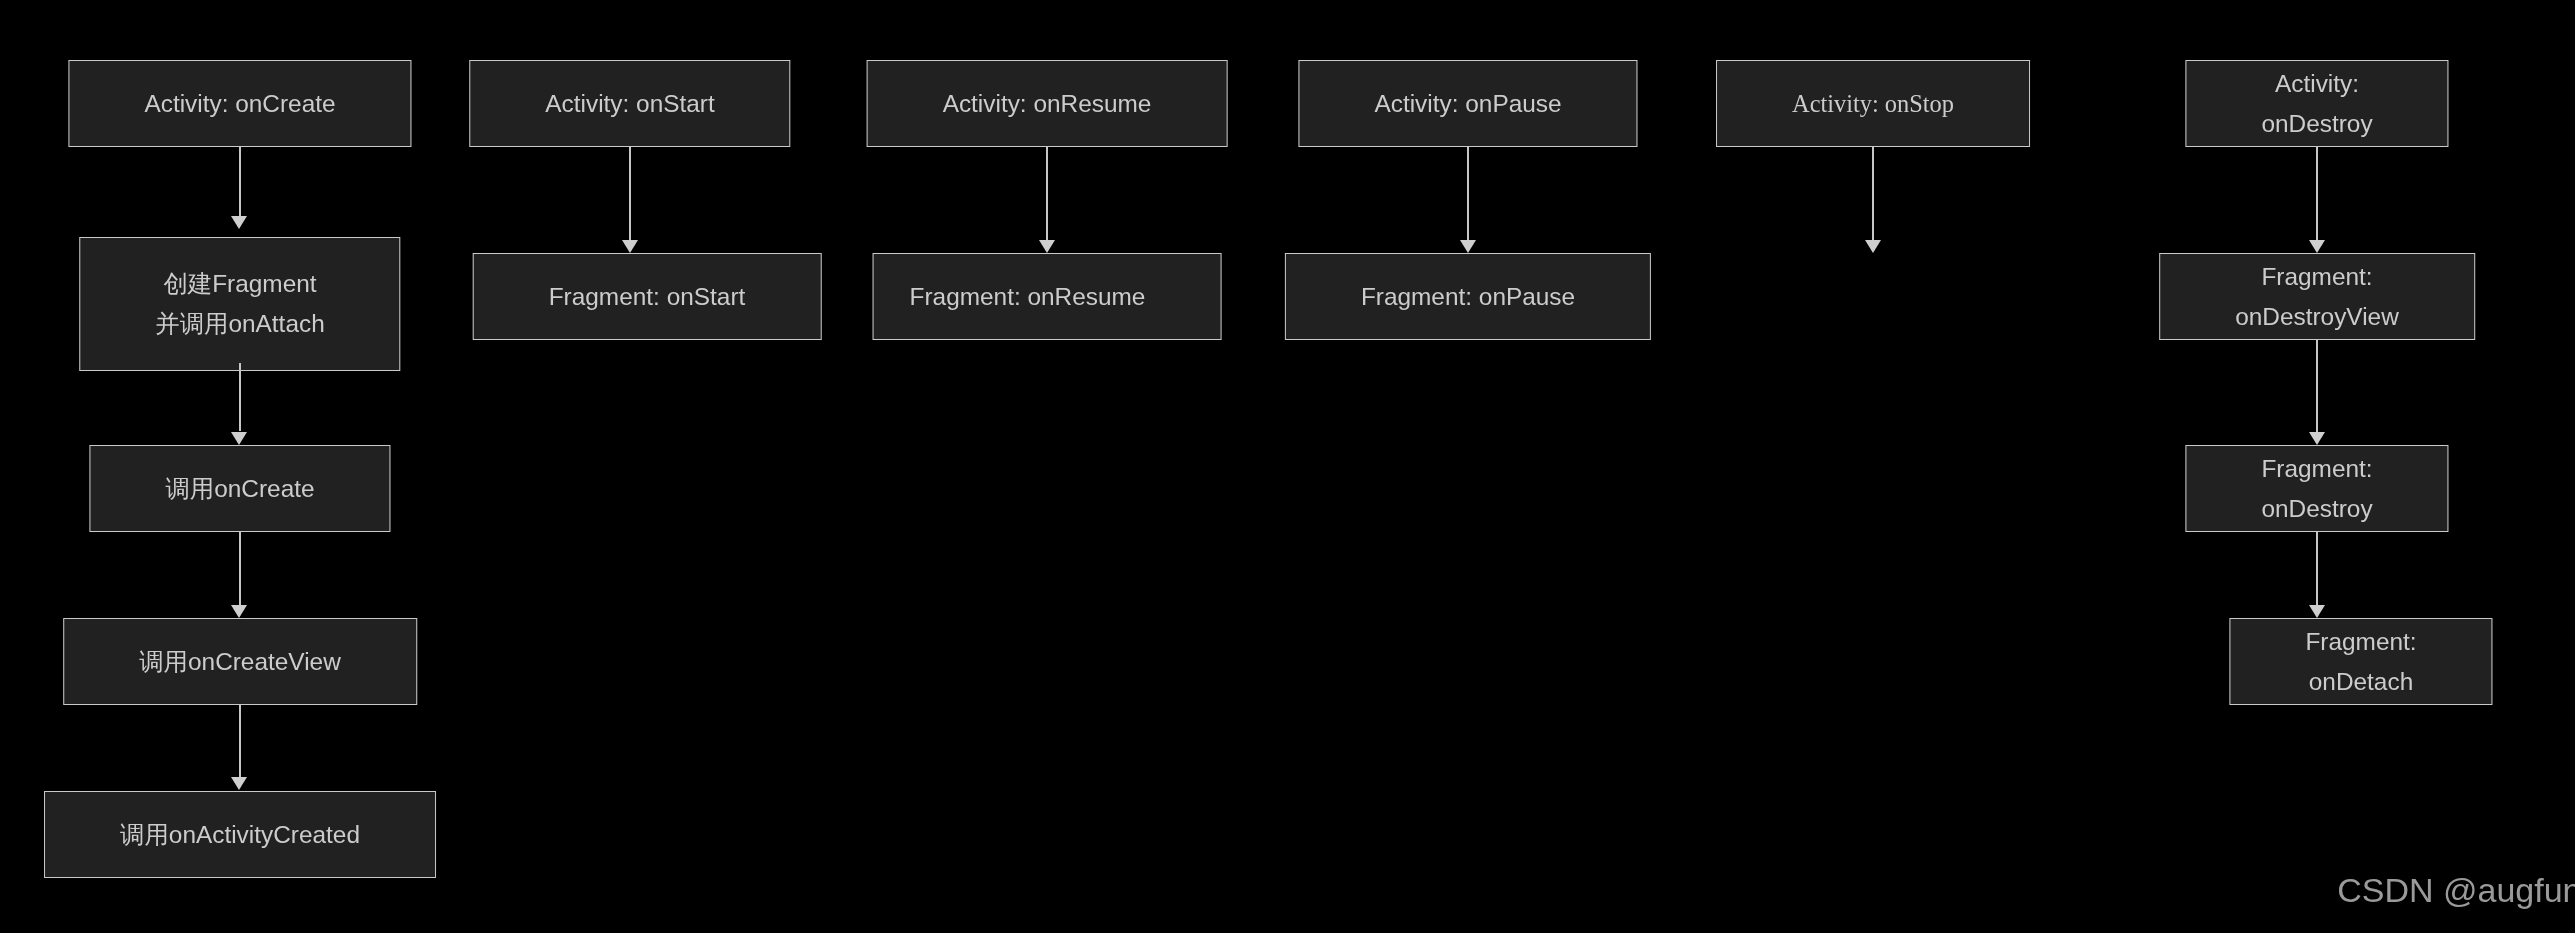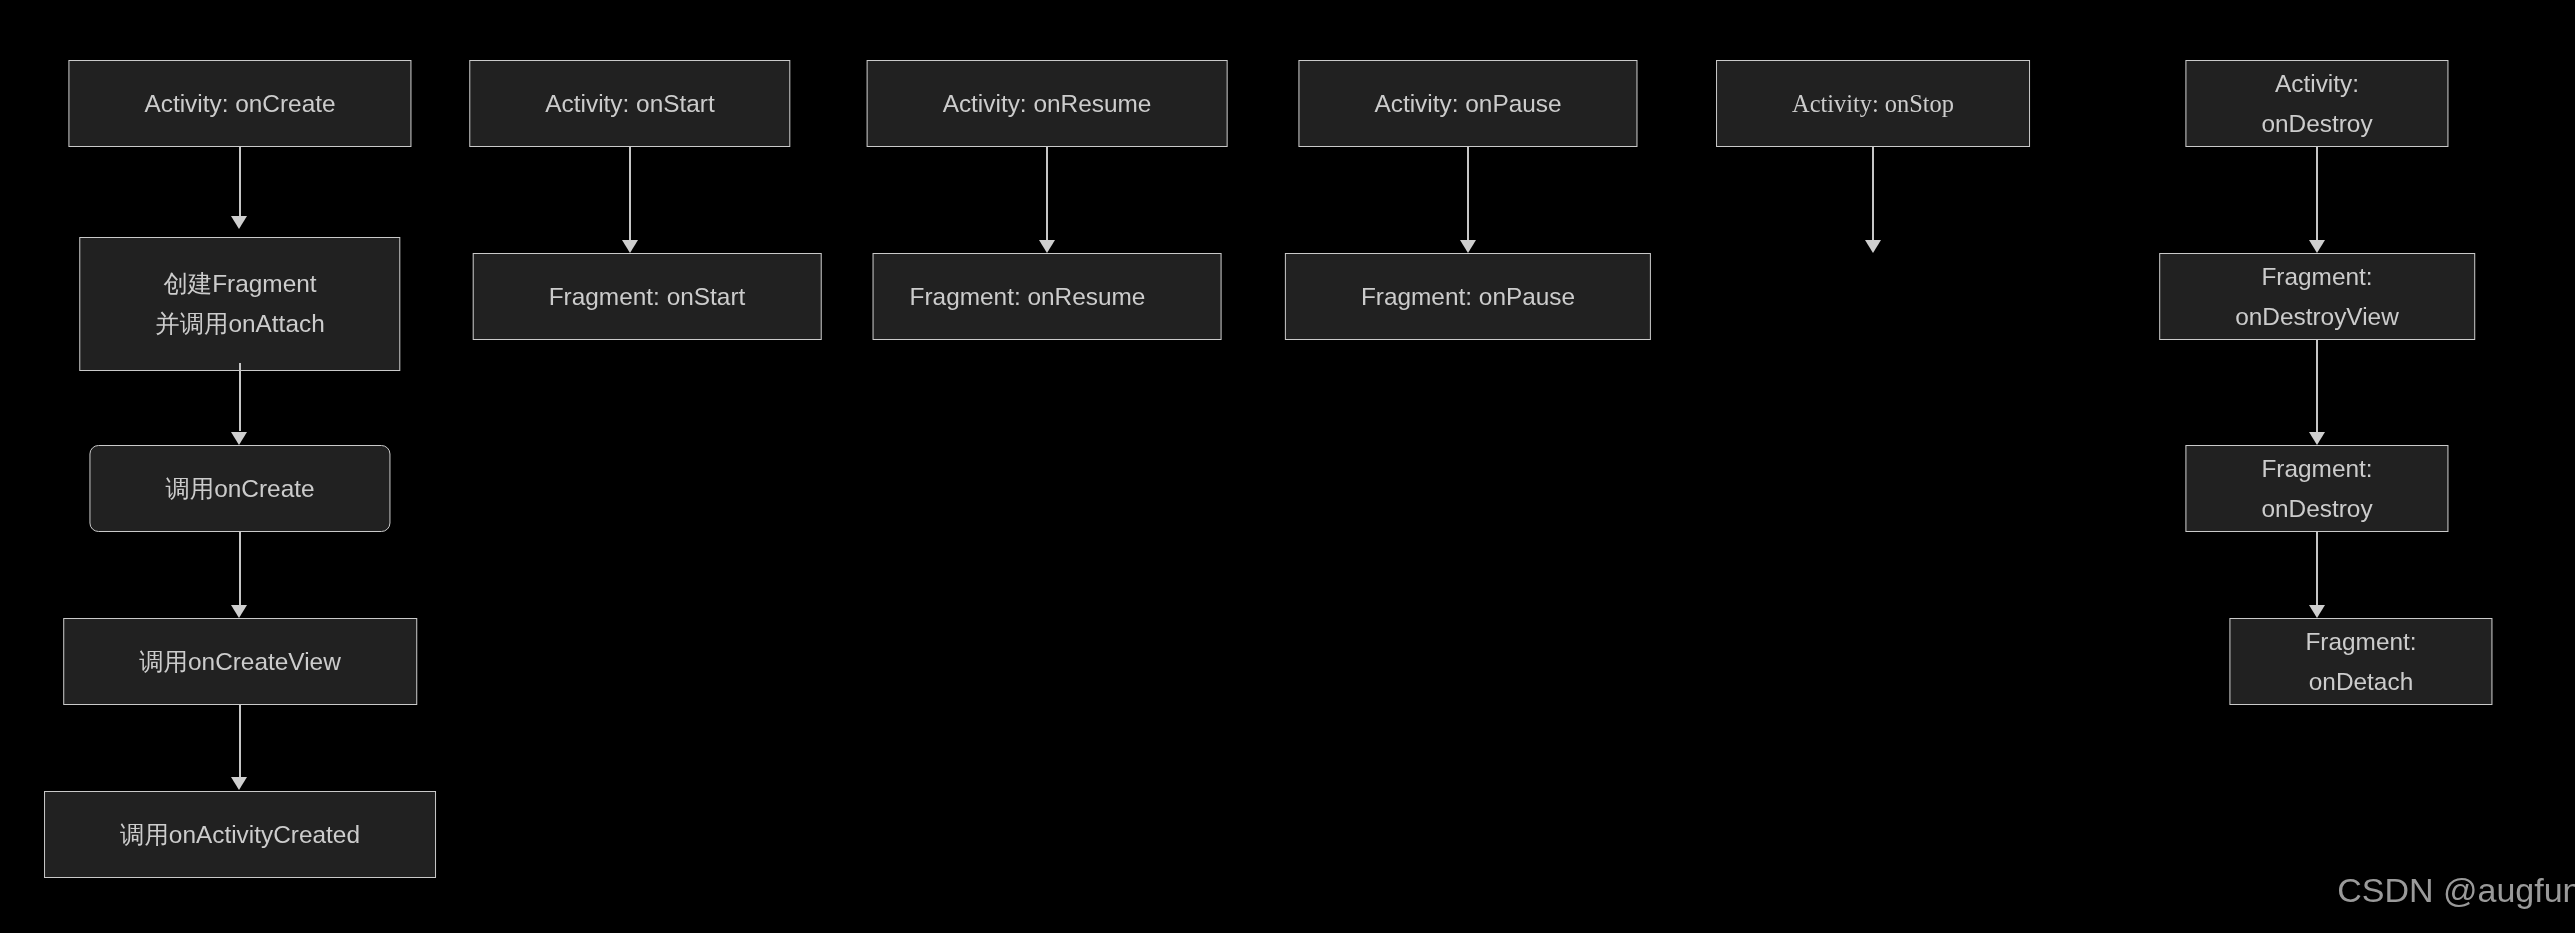--- a/index.html
+++ b/index.html
@@ -61,21 +61,21 @@
 
 <div id="stage">
   <div class="watermark">CSDN @augfun</div>
 <div class="node" style="left: 240px; top: 60px; height: 87px;">Activity: onCreate</div>
     <div class="edge-line" style="left: 239px; top: 147px; height: 69px;"></div>
     <div class="edge-head" style="left: 231px; top: 216px;"></div>
     <div class="node" style="left: 240px; top: 229px; height: 134px; margin-top: 8px;">创建Fragment
 并调用onAttach</div>
     <div class="edge-line" style="left: 239px; top: 363px; height: 68px;"></div>
     <div class="edge-head" style="left: 231px; top: 432px;"></div>
-    <div class="node" style="left: 240px; top: 445px; height: 87px; border-radius: 9px;">调用onCreate</div>
+    <div class="node" style="left: 240px; top: 445px; height: 87px;">调用onCreate</div>
     <div class="edge-line" style="left: 239px; top: 532px; height: 73px;"></div>
     <div class="edge-head" style="left: 231px; top: 605px;"></div>
     <div class="node" style="left: 240px; top: 618px; height: 87px;">调用onCreateView</div>
     <div class="edge-line" style="left: 239px; top: 705px; height: 73px;"></div>
     <div class="edge-head" style="left: 231px; top: 777px;"></div>
     <div class="node" style="left: 240px; top: 791px; height: 87px;">调用onActivityCreated</div>
     <div class="node" style="left: 630px; top: 60px; height: 87px;">Activity: onStart</div>
     <div class="edge-line" style="left: 629px; top: 147px; height: 93px;"></div>
     <div class="edge-head" style="left: 622px; top: 240px;"></div>
     <div class="node" style="left: 630px; top: 253px; height: 87px; margin-left: 17px;">Fragment: onStart</div>

